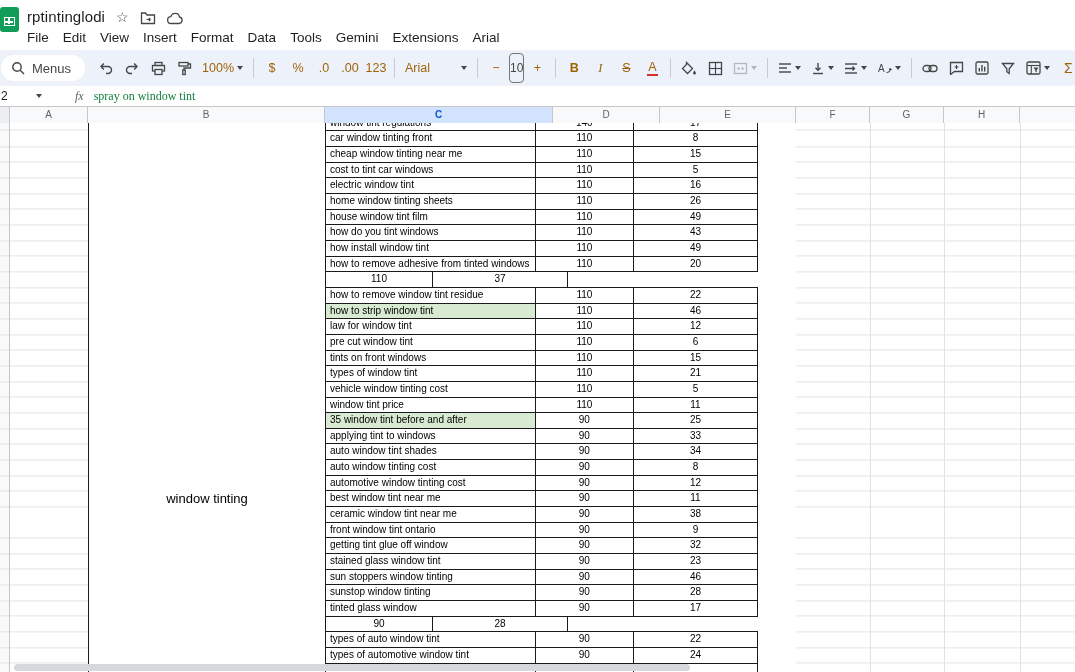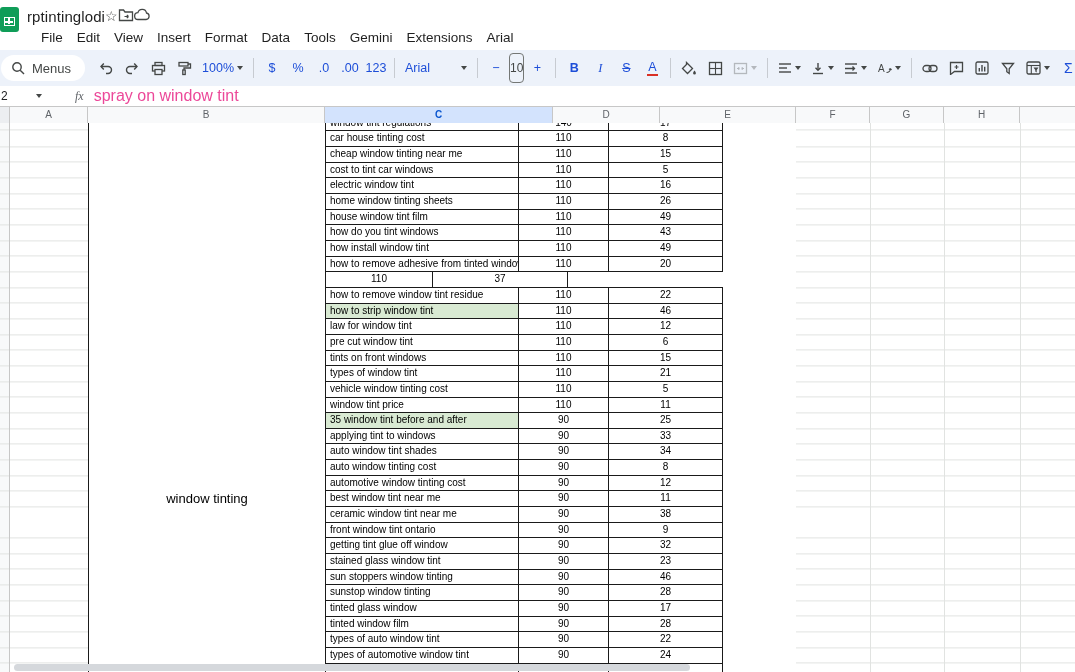--- a/index.html
+++ b/index.html
@@ -8,55 +8,55 @@
   #app { position:relative; width:1075px; height:672px; background:#fff; overflow:hidden; }
 
   
   .topbar { position:absolute; left:0; top:0; width:100%; height:48px; background:#fff; }
   .sheets-logo { position:absolute; left:0; top:7px; width:19px; height:25px;
     background:#0f9d58; border-radius:3px; }
   .sheets-logo .grid { position:absolute; left:4px; top:10px; width:11px; height:9px;
     border:1.5px solid #fff; }
   .sheets-logo .grid:before { content:""; position:absolute; left:0; top:3px; width:8px; height:1.5px; background:#fff; }
   .sheets-logo .grid:after { content:""; position:absolute; left:3px; top:0; width:1.5px; height:6px; background:#fff; }
-  .title-row { position:absolute; left:27px; top:8px; display:flex; align-items:flex-start; }
+  .title-row { position:absolute; left:27px; top:8px; display:flex; align-items:flex-end; gap:11px; }
   .doc-title { font-size:15px; color:#1f1f1f; letter-spacing:.1px; }
   .title-icon { color:#444746; font-size:14px; line-height:16px; display:inline-flex; align-items:center; }
-  .menu-row { position:absolute; left:34px; top:28px; display:flex; }
+  .menu-row { position:absolute; left:20px; top:28px; display:flex; }
   .menu-item { font-size:13.5px; color:#1f1f1f; padding:2px 7px; border-radius:8px; cursor:default; }
 
   
   .toolbar { position:absolute; left:0; top:50px; width:100%; height:36px; background:#edf2fa;
     display:flex; align-items:center; padding-left:1px; }
   .menus-pill { display:flex; align-items:center; gap:7px; background:#fff; border-radius:14px;
     height:26px; padding:0 14px 0 10px; margin-right:8px; }
   .menus-pill span { font-size:13px; color:#444746; }
   .tbtn { width:26px; height:26px; display:flex; align-items:center; justify-content:center;
-    border-radius:4px; color:#1d4ed8; font-size:12.5px; flex:none; }
+    border-radius:4px; color:#a16207; font-size:12.5px; flex:none; }
   .tbtn.wide { width:auto; padding:0 5px; }
   .tbtn.disabled { color:#b4b8bd; }
   .tdiv { width:1px; height:20px; background:#c7cbd1; margin:0 5px; flex:none; }
   .caret { width:0; height:0; border-left:3.5px solid transparent; border-right:3.5px solid transparent;
     border-top:4px solid #444746; display:inline-block; margin-left:3px; }
   .caret.gray { border-top-color:#b4b8bd; }
   .fontsize-box { border:1px solid #747775; border-radius:4px; width:26px; height:30px;
     display:flex; align-items:center; justify-content:center; font-size:12px; color:#444746; }
   .bold { font-weight:bold; } .ital { font-style:italic; }
   .strike { text-decoration:line-through; }
   .a-underline { border-bottom:2.5px solid #d93025; padding:0 1px; line-height:13px; }
   .sigma { font-size:14px; }
   svg.ic { display:block; }
 
   
   .formulabar { position:absolute; left:0; top:86px; width:100%; height:21px; background:#fff;
     border-bottom:1px solid #c7c7c7; display:flex; align-items:center; }
   .namebox { width:50px; display:flex; align-items:center; font-size:12px; color:#202124; padding-left:1px; }
   .namebox .caret { margin-left:28px; }
   .fx { font-size:12px; font-style:italic; color:#5f6368; margin:0 10px 0 25px; font-family:"Liberation Serif", serif; }
-  .fvalue { font-size:16px; color:#ec4899; }
+  .fvalue { font-size:12px; color:#15803d;font-family:Liberation Serif, serif; }
 
   
   .grid-area { position:absolute; left:0; top:107px; width:100%; bottom:0; background:#fff; }
   .colhead-row { position:absolute; left:0; top:0; width:100%; height:16px; border-bottom:1px solid #bdc1c6; }
   .corner { position:absolute; left:0; top:0; width:10px; height:16px; background:#eceef1;
     border-right:1px solid #c7c7c7; }
   .colhead { position:absolute; top:0; height:16px; background:#f8f9fa; border-right:1px solid #c7c7c7;
     font-size:10px; color:#5f6368; text-align:center; line-height:16px; }
   .colhead.active { background:#d3e3fd; color:#0b57d0; font-weight:bold; }
 
@@ -69,21 +69,21 @@
     background-position:0 8.4px; }
   .colB-merged { position:absolute; left:88px; top:16px; width:237px; bottom:0; background:#fff;
     border-left:1px solid #1a1a1a; }
   .merged-label { position:absolute; left:0; top:368px; width:100%; text-align:center;
     font-size:13px; color:#000; }
   .right-cols { position:absolute; left:796px; top:16px; right:0; bottom:0;
     background-image:repeating-linear-gradient(to bottom,#fff 0px,#fff 14.66px,#e1e3e1 14.66px,#e1e3e1 15.66px);
     background-position:0 8.4px; }
   .vline { position:absolute; top:16px; bottom:0; width:1px; background:#e1e3e1; }
 
-  .table-wrap { position:absolute; left:325px; top:16px; width:398px; bottom:0; overflow:hidden; }
+  .table-wrap { position:absolute; left:325px; top:16px; width:433px; bottom:0; overflow:hidden; }
   .table-inner { position:relative; top:-7.3px; }
   .trow { display:flex; height:15.66px; border-bottom:1px solid #1a1a1a; background:#fff; }
   .tc { height:100%; font-size:10px; line-height:14.3px; color:#000; overflow:hidden; white-space:nowrap; }
   .tc.c { width:228px; padding-left:4px; border-left:1px solid #1a1a1a; }
   .tc.d { width:107px; text-align:center; border-left:1px solid #1a1a1a; }
   .tc.e { width:136px; text-align:center; border-left:1px solid #1a1a1a; border-right:1px solid #1a1a1a; }
   .tc.hl { background:#d9ead3; }
 
   .hscrollbar { position:absolute; left:14px; bottom:1px; width:676px; height:7px;
     background:#d5d8dc; border-radius:4px; z-index:6; }
@@ -309,21 +309,21 @@
     </div>
 
     <div class="table-wrap">
       <div class="table-inner" id="table-rows">
           <div class="trow">
             <div class="tc c">window tint regulations</div>
             <div class="tc d">140</div>
             <div class="tc e">17</div>
           </div>
           <div class="trow">
-            <div class="tc c">car house tinting cost</div>
+            <div class="tc c">car window tinting front</div>
             <div class="tc d">110</div>
             <div class="tc e">8</div>
           </div>
           <div class="trow">
             <div class="tc c">cheap window tinting near me</div>
             <div class="tc d">110</div>
             <div class="tc e">15</div>
           </div>
           <div class="trow">
             <div class="tc c">cost to tint car windows</div>
@@ -463,21 +463,20 @@
             <div class="tc c">sunstop window tinting</div>
             <div class="tc d">90</div>
             <div class="tc e">28</div>
           </div>
           <div class="trow">
             <div class="tc c">tinted glass window</div>
             <div class="tc d">90</div>
             <div class="tc e">17</div>
           </div>
           <div class="trow">
-            <div class="tc c">tinted window film</div>
             <div class="tc d">90</div>
             <div class="tc e">28</div>
           </div>
           <div class="trow">
             <div class="tc c">types of auto window tint</div>
             <div class="tc d">90</div>
             <div class="tc e">22</div>
           </div>
           <div class="trow">
             <div class="tc c">types of automotive window tint</div>

